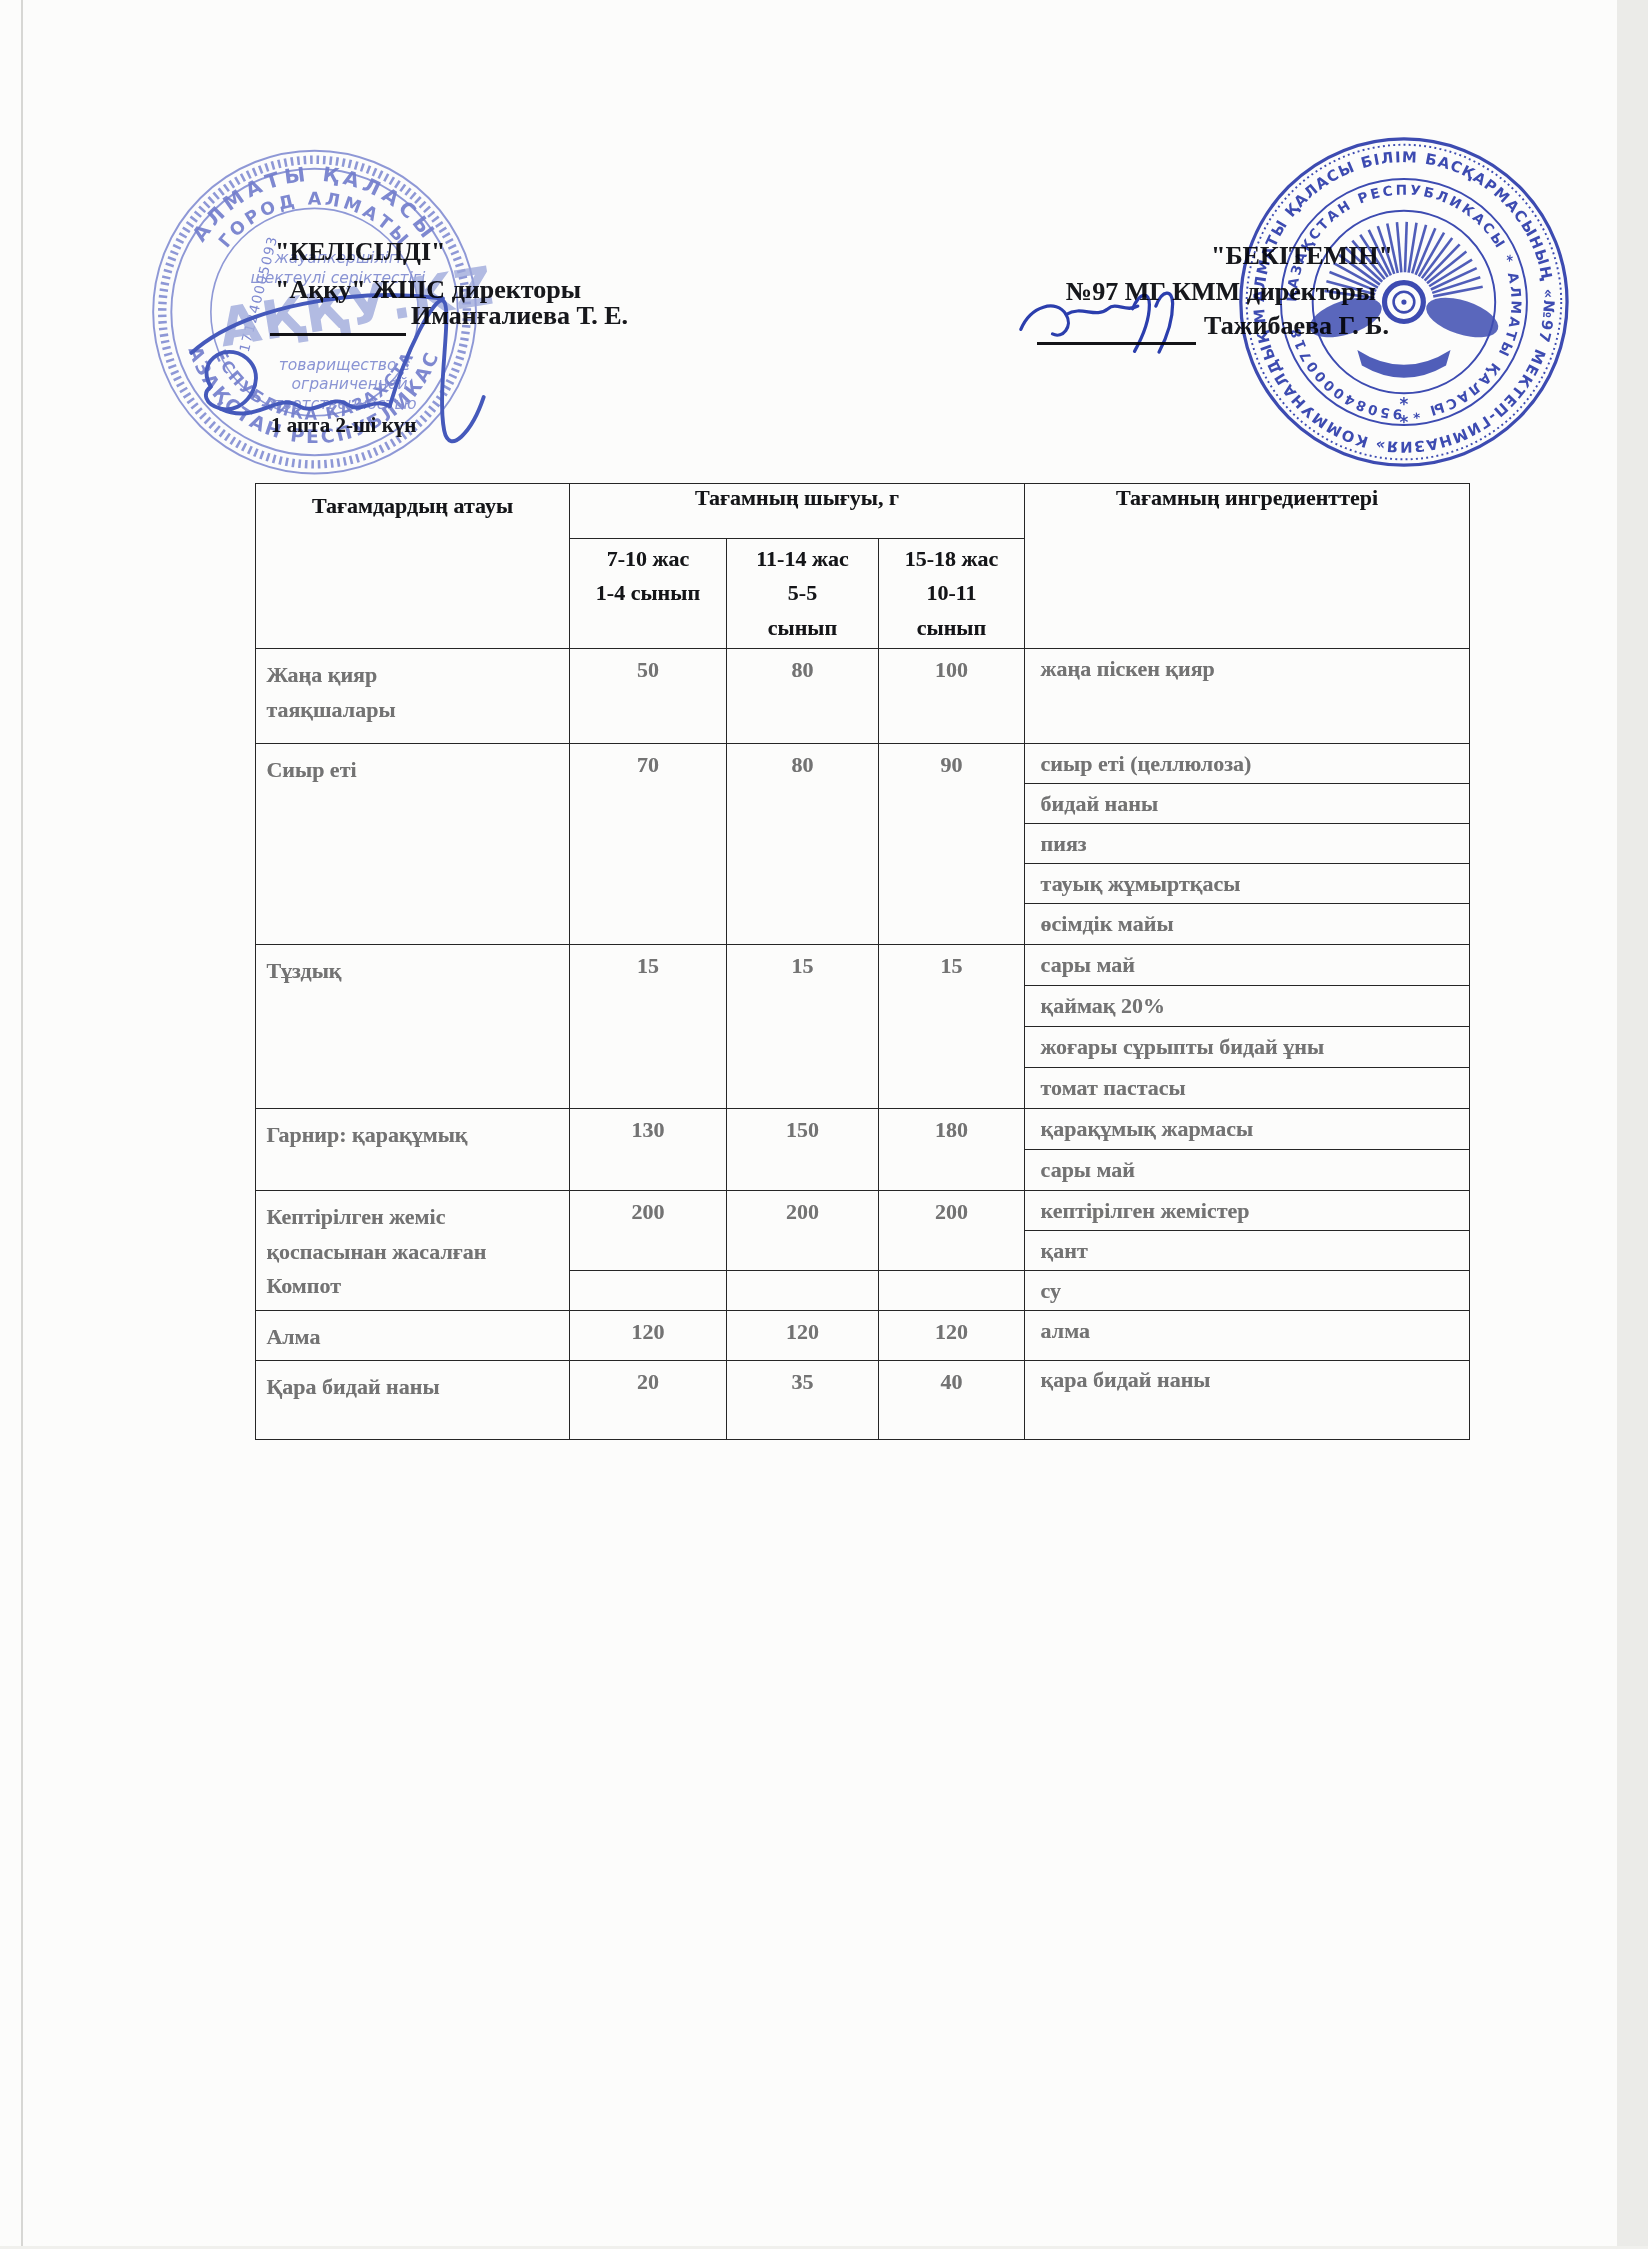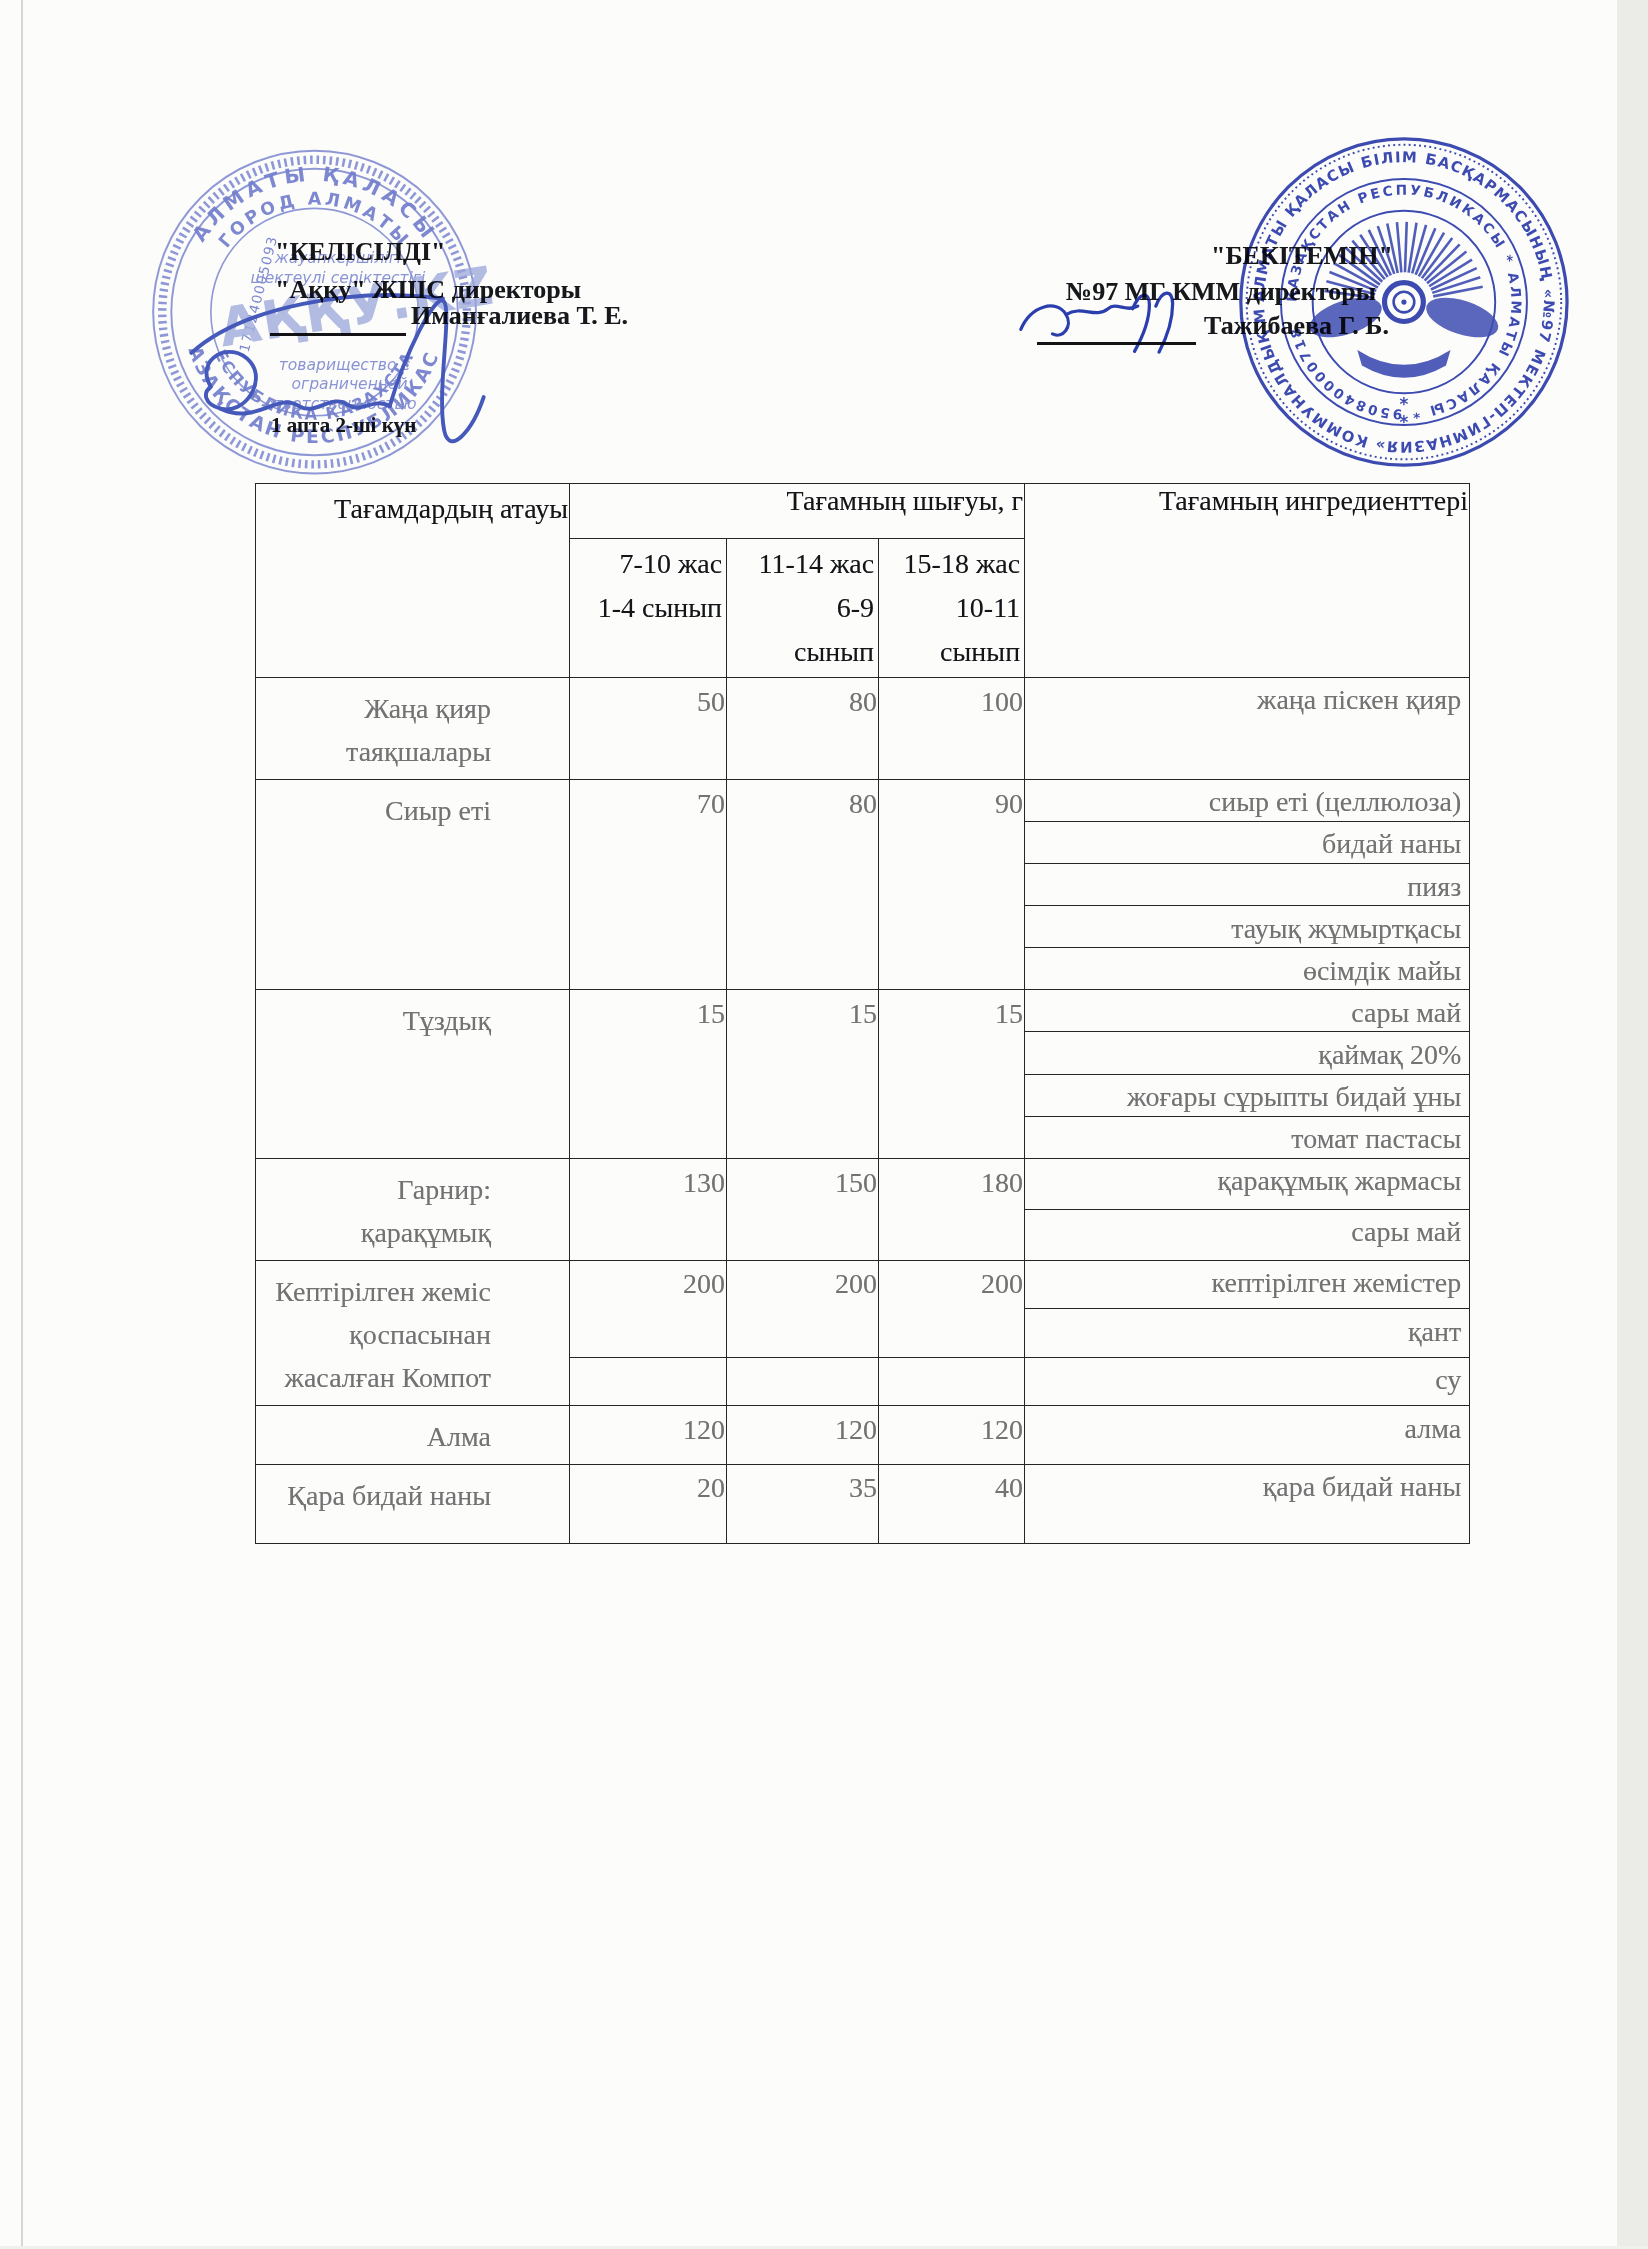--- a/index.html
+++ b/index.html
@@ -21,24 +21,23 @@
   .sig-underline{position:absolute;height:2.6px;background:#141417;}
 
   
   table.menu{
     position:absolute;left:255px;top:483px;width:1215px;
     border-collapse:collapse;table-layout:fixed;
     background:transparent;
   }
   table.menu th,table.menu td{
     border:1.3px solid #262626;
-    font-size:28px;font-weight:normal;
+    font-size:22px;font-weight:bold;
     vertical-align:top;
     overflow:hidden;
-    text-align:right;
   }
   table.menu{border:1.9px solid #1d1d1d;}
   th.name-head{font-weight:bold;font-size:28.5px;text-align:center;padding-top:9px;vertical-align:top;}
   th.group-head{font-weight:bold;font-size:24.6px;text-align:center;vertical-align:middle;}
   th.ing-head{font-weight:bold;font-size:26px;text-align:center;vertical-align:middle;}
   th.age-head{font-weight:bold;font-size:23px;text-align:center;vertical-align:middle;line-height:1.58;padding:2.6px 3.9px;}
   td.name-cell{padding:9px 78px 5.2px 10.4px;line-height:1.55;}
   td.num-cell{text-align:center;padding-top:7.8px;}
   td.ing-cell{padding:6.5px 7.8px 2.6px 15.6px;}
   tbody td{color:#737373;text-shadow:0 0 0.6px rgba(30,30,35,.28);}
@@ -195,21 +194,21 @@
       <th class="group-head" colspan="3">Тағамның шығуы, г</th>
       <th class="ing-head" rowspan="2">Тағамның ингредиенттері</th>
     </tr>
     <tr style="height:102px;">
         <th class="age-head">
           <div>7-10 жас</div>
           <div>1-4 сынып</div>
         </th>
         <th class="age-head">
           <div>11-14 жас</div>
-          <div>6-9</div>
+          <div>5-5</div>
           <div>сынып</div>
         </th>
         <th class="age-head">
           <div>15-18 жас</div>
           <div>10-11</div>
           <div>сынып</div>
         </th>
       </tr>
   </thead>
   <tbody>

